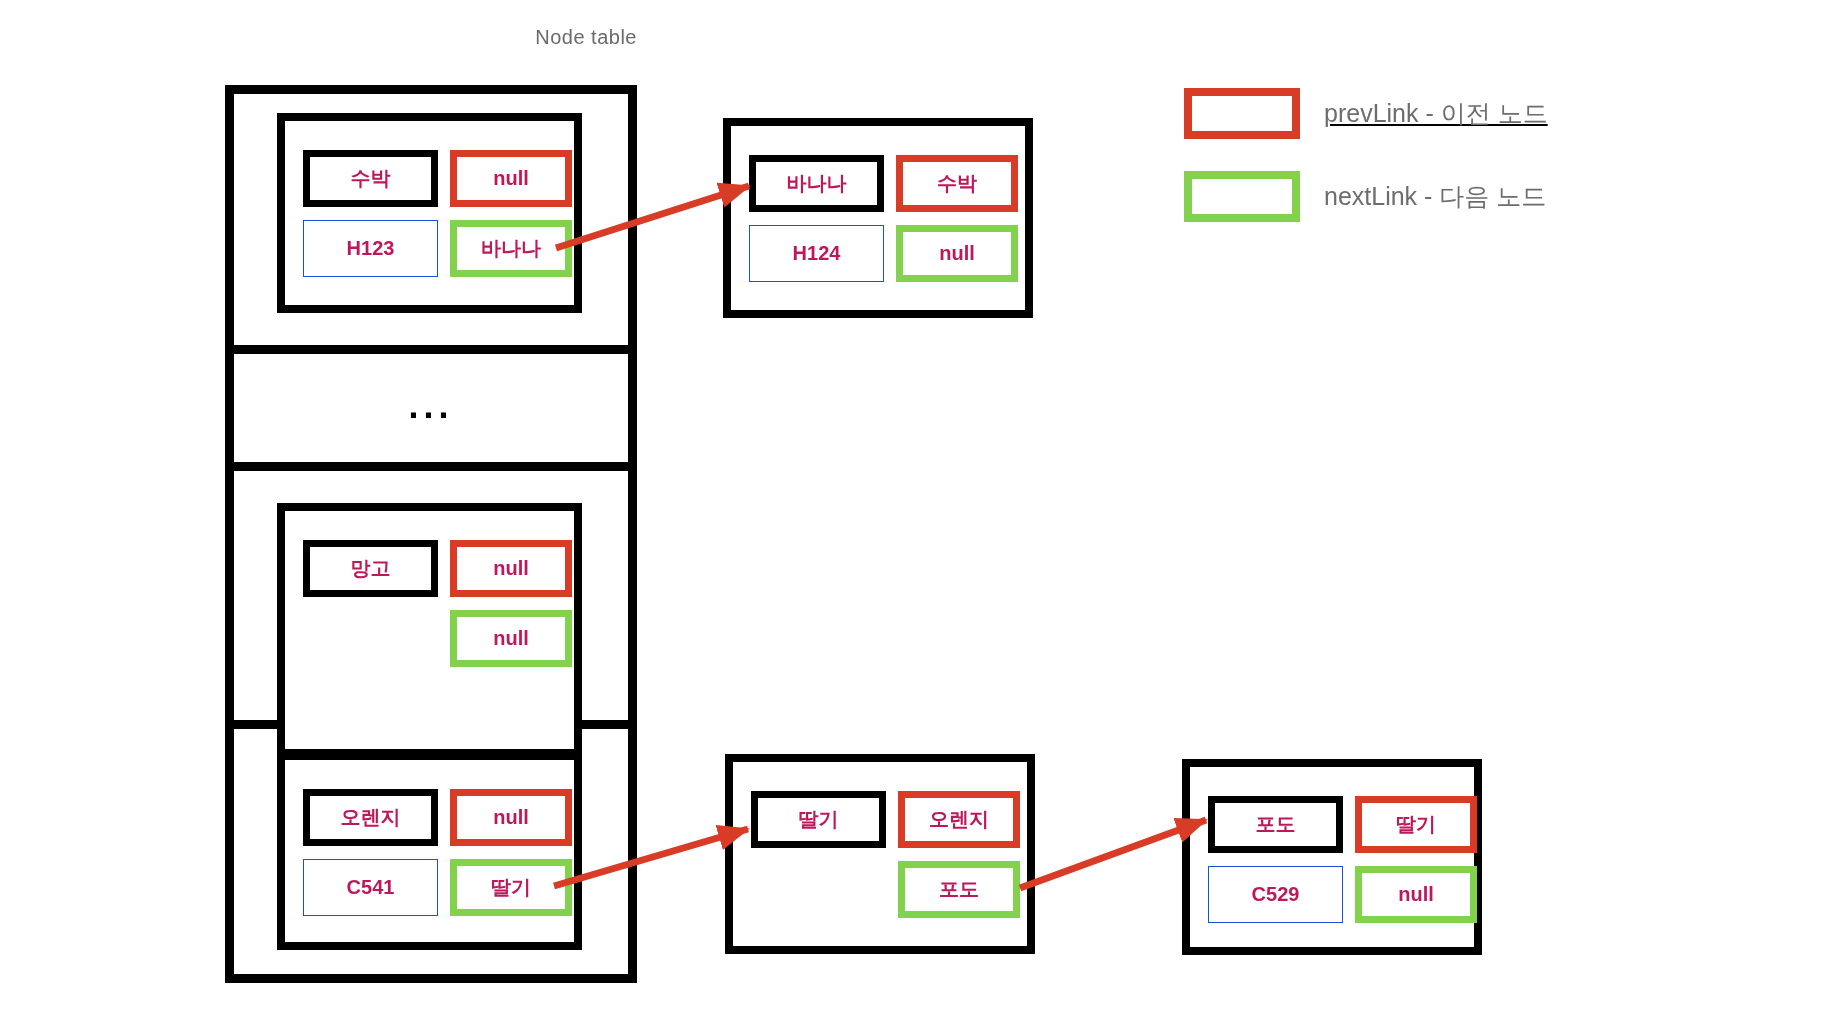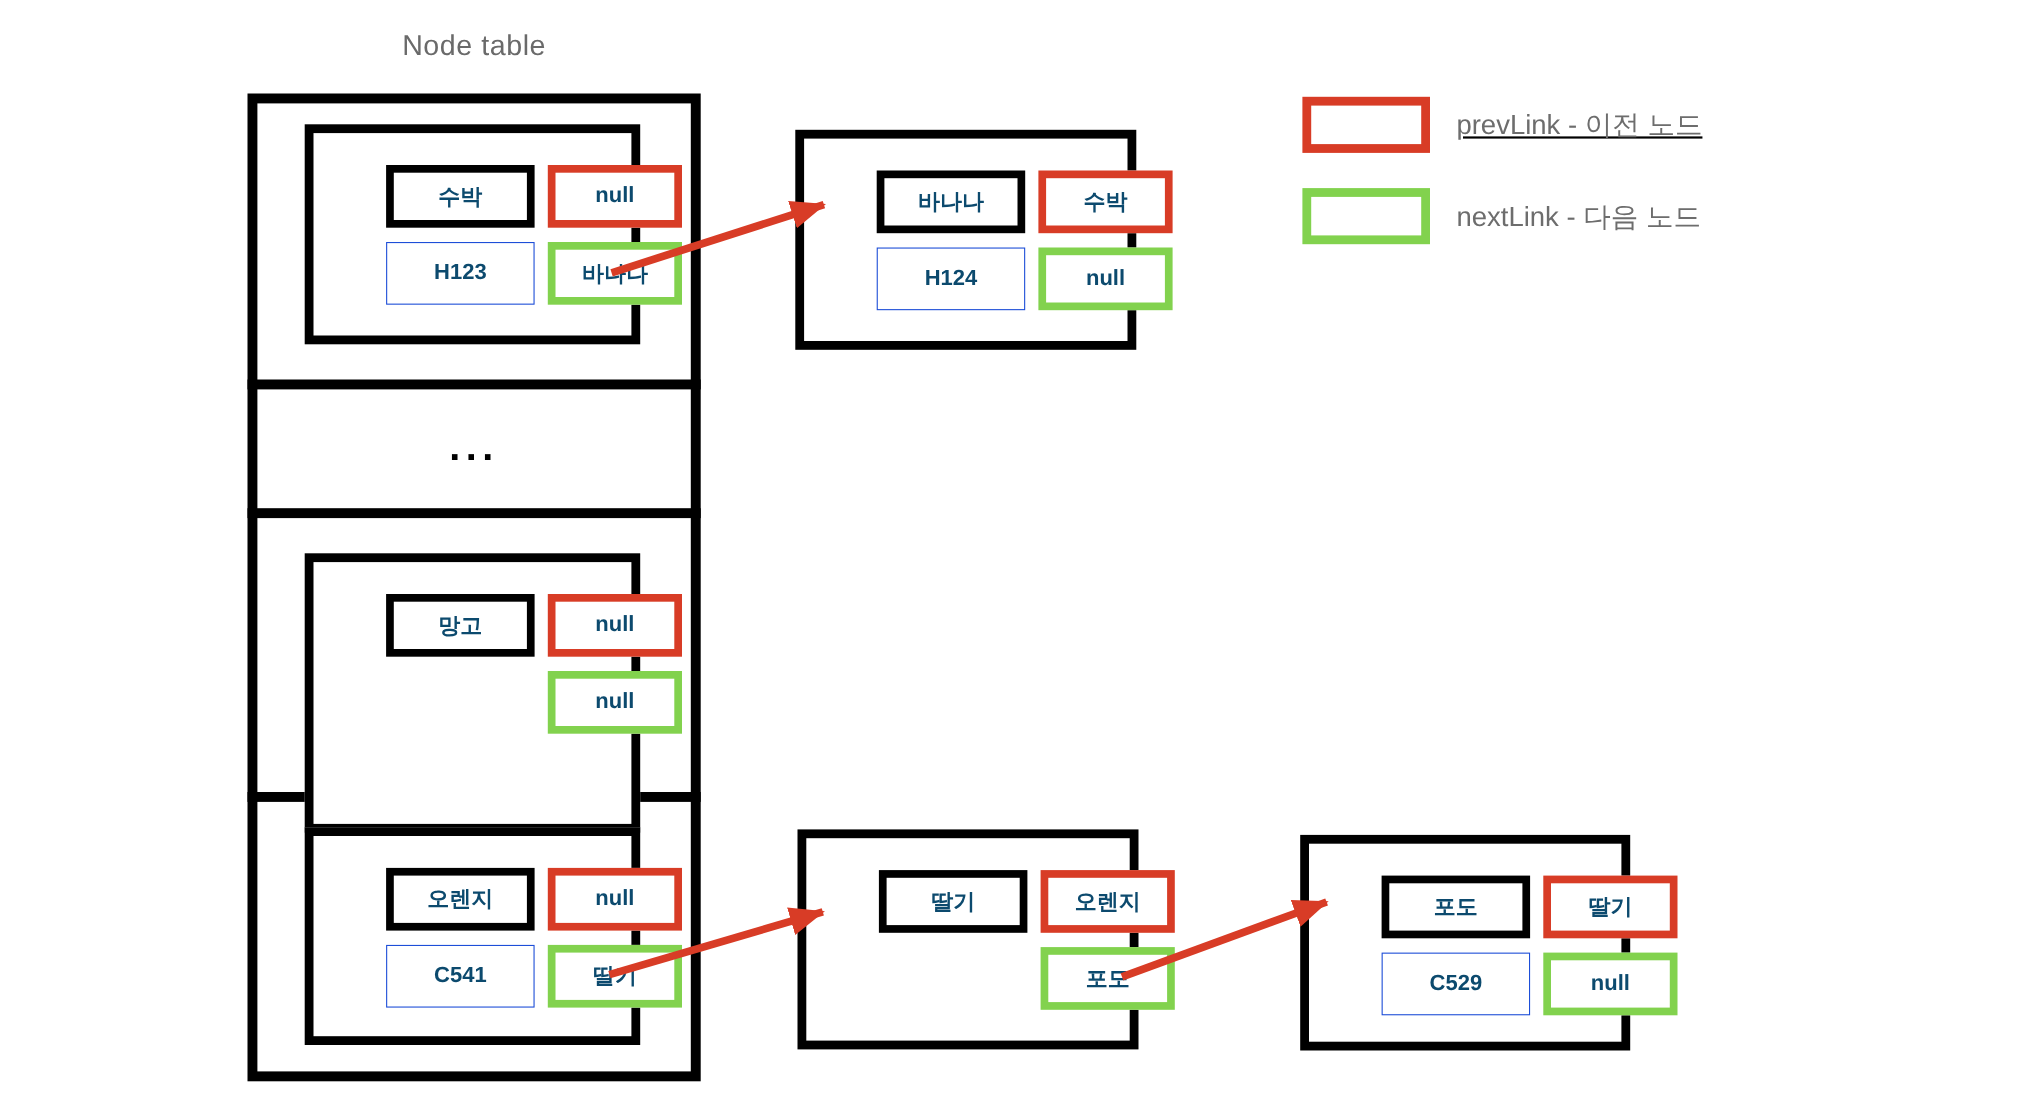--- a/index.html
+++ b/index.html
@@ -5,41 +5,41 @@
   html,body{margin:0;padding:0;background:#ffffff;}
   .canvas{
     position:relative;
     width:1836px;height:1012px;
     background:#ffffff;
     font-family:"Liberation Sans","DejaVu Sans",sans-serif;
     overflow:hidden;
   }
   .diagram-title{
     position:absolute;left:225px;top:26px;width:412px;
-    text-align:center;font-size:26px;color:#6a6a6a;letter-spacing:0.5px;
+    text-align:right;font-size:20px;color:#6a6a6a;letter-spacing:0.5px;
   }
   .node-table{
     position:absolute;left:225px;top:85px;width:412px;height:898px;
     border:9px solid #000;box-sizing:border-box;background:#fff;
   }
   .divider{
     position:absolute;left:225px;width:412px;height:9px;background:#000;
   }
   .ellipsis-row{
     position:absolute;left:225px;top:378px;width:412px;height:56px;
     display:flex;align-items:center;justify-content:center;
     font-size:36px;font-weight:bold;color:#000;letter-spacing:5px;
   }
   .node-box{
     position:absolute;border:8px solid #000;box-sizing:border-box;background:#fff;
   }
   .cell{
     position:absolute;box-sizing:border-box;background:#fff;
     display:flex;align-items:center;justify-content:center;
-    font-size:20px;font-weight:bold;color:#0c4a6e;white-space:nowrap;margin-left:48px;
+    font-size:20px;font-weight:bold;color:#be185d;white-space:nowrap;
   }
   .cell.name {left:18px;top:29px;width:135px;height:57px;border:7px solid #000;}
   .cell.prev {left:165px;top:29px;width:122px;height:57px;border:7px solid #d83c26;}
   .cell.id   {left:18px;top:99px;width:135px;height:57px;border:1px solid #1d4ed8;}
   .cell.next {left:165px;top:99px;width:122px;height:57px;border:7px solid #82d24e;}
   .arrow-layer{position:absolute;left:0;top:0;width:1836px;height:1012px;pointer-events:none;}
   .legend{position:absolute;left:1184px;top:88px;}
   .legend-row{position:absolute;left:0;display:flex;align-items:center;}
   .legend-row.prev{top:0;text-decoration:underline;}
   .legend-row.next{top:83px;}

